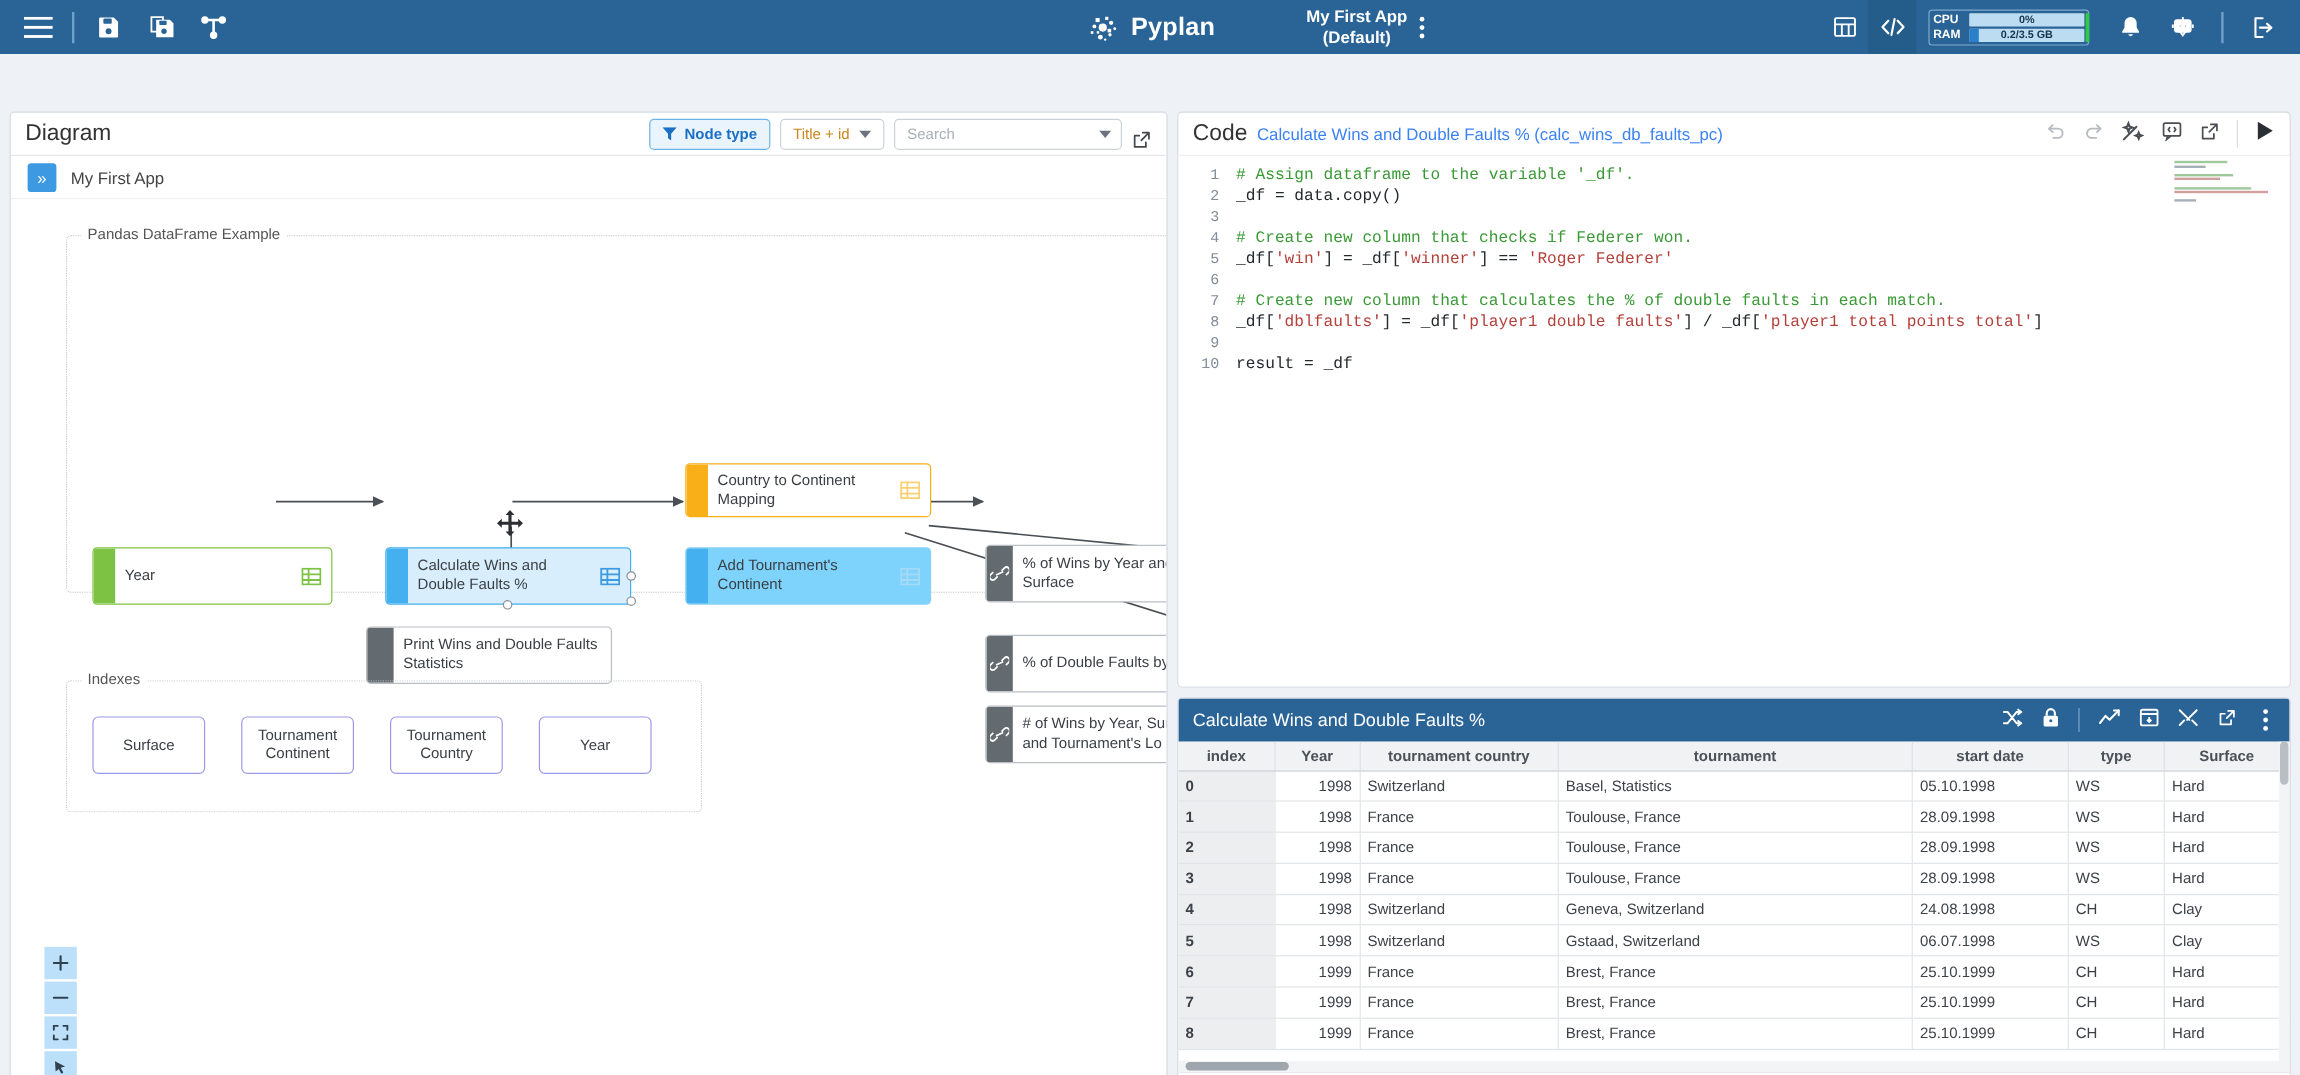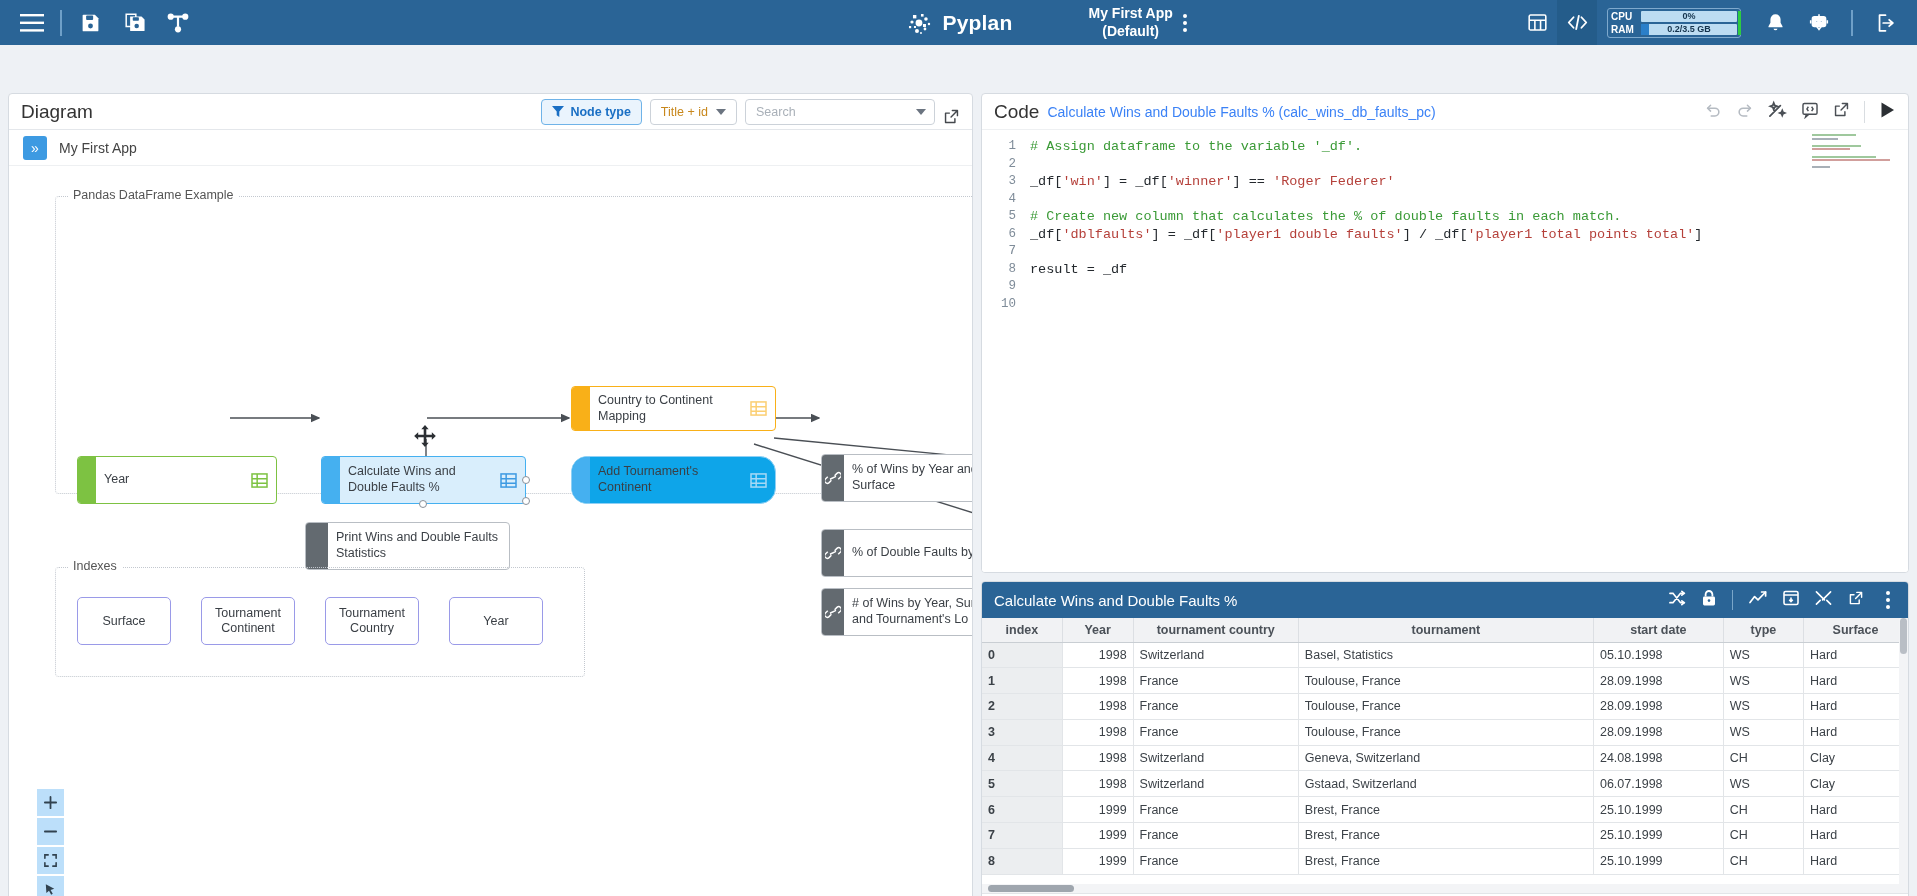--- a/index.html
+++ b/index.html
@@ -110,21 +110,21 @@
     position:absolute; display:flex; align-items:center; background:#fff;
     border:1px solid #bfc5cc; border-radius:4px; overflow:hidden;
   }
   .node .stripe{ width:18px; align-self:stretch; flex:none; }
   .node .ntext{ flex:1; padding:4px 8px; font-size:12.5px; color:#3a3f45; line-height:1.25; }
   .node .nicon{ padding-right:8px; display:flex; align-items:center; }
   .node.green{ border-color:#7dc242; }
   .node.green .stripe{ background:#7dc242; }
   .node.blue{ border-color:#45b0f0; background:#d9eefc; }
   .node.blue .stripe{ background:#45b0f0; }
-  .node.blue2{ border-color:#8fd0f5; background:#0ea5e9;border-radius:16px; }
+  .node.blue2{ border-color:#8fd0f5; background:#7dd3fc; }
   .node.blue2 .stripe{ background:#45b0f0; }
   .node.orange{ border-color:#f9b018; }
   .node.orange .stripe{ background:#f9b018; }
   .node.gray{ border-color:#b9bec4; }
   .node.gray .stripe{ background:#636a70; width:22px; display:flex;align-items:center;justify-content:center;}
   .node.gray .ntext{ color:#3a3f45; }
   .port{ position:absolute; width:8px;height:8px;border:1px solid #8a9099;border-radius:50%;
          background:#fff;}
   .movehandle{ position:absolute; color:#2b2f33; }
   .idx-node{
@@ -544,21 +544,23 @@
           <div>4</div>
           <div>5</div>
           <div>6</div>
           <div>7</div>
           <div>8</div>
           <div>9</div>
           <div>10</div>
         </div>
         <div class="codearea" id="codearea">
             <div><span class="c-com"># Assign dataframe to the variable '_df'.</span></div>
+            <div>_df = data.copy()</div>
             <div></div>
+            <div><span class="c-com"># Create new column that checks if Federer won.</span></div>
             <div>_df[<span class="c-str">'win'</span>] = _df[<span class="c-str">'winner'</span>] == <span class="c-str">'Roger Federer'</span></div>
             <div></div>
             <div><span class="c-com"># Create new column that calculates the % of double faults in each match.</span></div>
             <div>_df[<span class="c-str">'dblfaults'</span>] = _df[<span class="c-str">'player1 double faults'</span>] / _df[<span class="c-str">'player1 total points total'</span>]</div>
             <div></div>
             <div>result = _df</div>
           </div>
         <div class="minimap">
           <i style="width:54%;background:#8fbf8c"></i>
           <i style="width:32%;background:#9aa3ab"></i>

